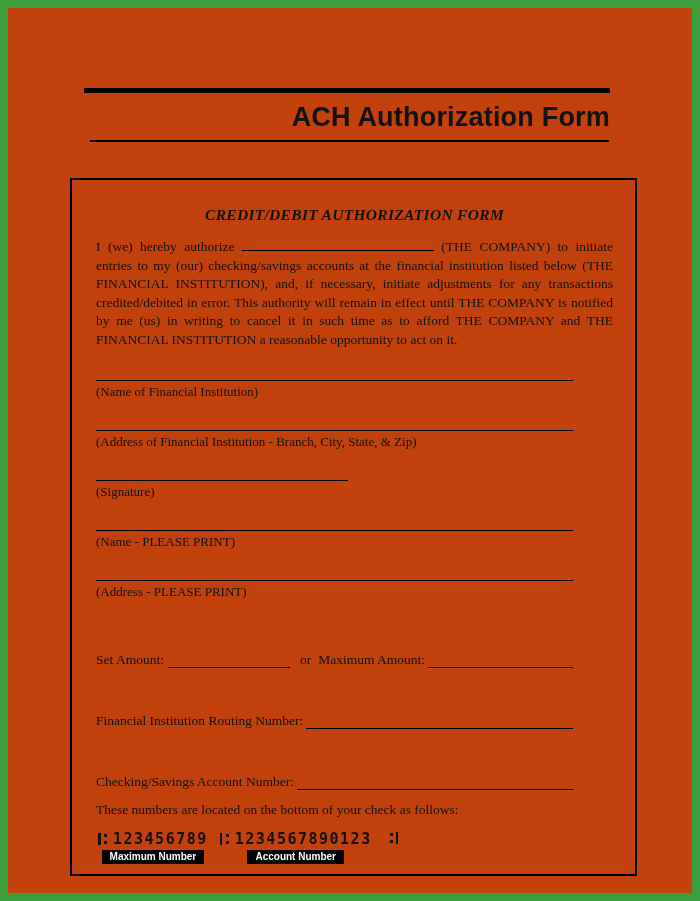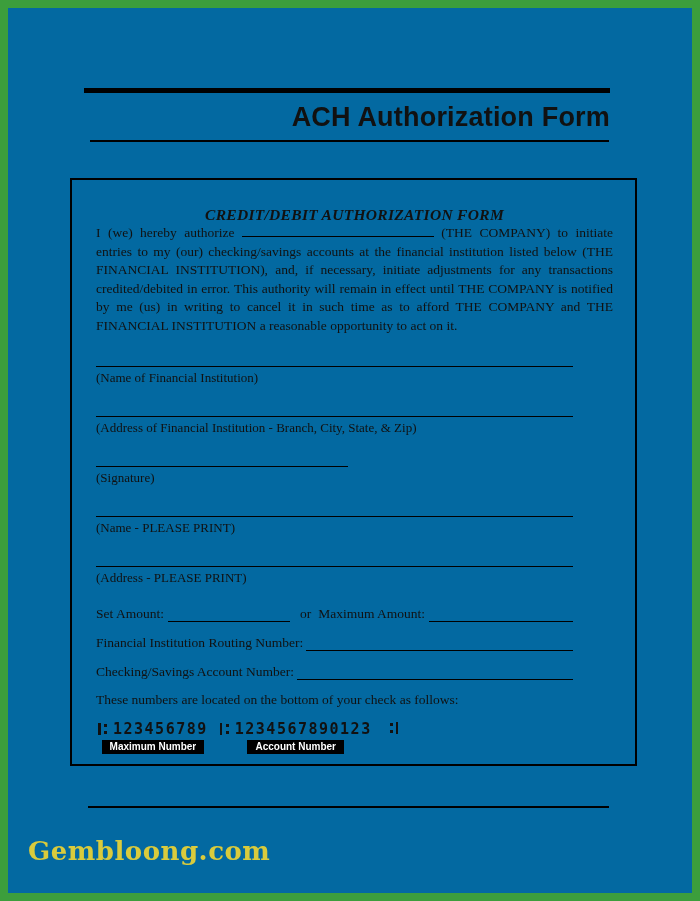--- a/index.html
+++ b/index.html
@@ -6,21 +6,21 @@
   html, body { width: 700px; height: 901px; }
   body { font-family: "Liberation Serif", serif; }
 
   .frame {
     width: 700px; height: 901px;
     background: #3c9e3c;
     padding: 8px;
   }
   .inner {
     width: 100%; height: 100%;
-    background: #0369a1;
+    background: #c2410c;
     overflow: hidden;
   }
 
   
   .rule-thick { height: 5px; background: #000; margin: 80px 82px 0 76px; }
   .doc-title {
     font-family: "Liberation Sans", sans-serif;
     font-weight: bold; font-size: 27px; color: #111;
     text-align: right; margin: 9px 82px 0 0; letter-spacing: 0.2px;
   }
@@ -32,21 +32,21 @@
     margin: 36px 55px 0 62px;
     min-height: 578px;
     padding: 16px 22px 10px 24px;
     color: #111;
   }
   .form-title {
     text-align: center; font-weight: bold; font-style: italic;
     font-size: 15.5px; margin-top: 10px; letter-spacing: 0.3px;
   }
   .intro {
-    font-size: 13.5px; line-height: 18.5px;
+    margin-top: 14px; font-size: 13.5px; line-height: 18.5px;
     text-align: justify;
   }
   .blank-inline {
     display: inline-block; width: 192px; height: 13px;
     border-bottom: 1px solid #000; vertical-align: baseline;
   }
 
   .field { margin-top: 18px; width: 477px; }
   .line { border-bottom: 1px solid #000; height: 14px; }
   .line-full { width: 477px; }
@@ -56,21 +56,21 @@
   .sig-col { width: 252px; }
   .date-col { width: 185px; margin-left: 40px; }
   .sig-col .line, .date-col .line { width: 100%; }
 
   .amount-row, .labeled-line-row {
     display: flex; align-items: flex-end;
     width: 477px; font-size: 13.5px; line-height: 17px;
   }
   .amount-row { margin-top: 20px; }
   .labeled-line-row { margin-top: 12px; }
-  .lbl { white-space: nowrap; }
+  .lbl { white-space: nowrap; margin-top: 32px; }
   .blank { display: inline-block; height: 16px; border-bottom: 1px solid #000; }
   .blank-set { width: 122px; margin-left: 4px; }
   .or-lbl { margin: 0 7px 0 10px; }
   .blank-max { flex: 1; margin-left: 4px; }
   .fill-line { flex: 1; height: 16px; border-bottom: 1px solid #000; margin-left: 3px; }
 
   .check-note { margin-top: 12px; font-size: 13.5px; }
 
   
   .micr-row { display: flex; align-items: flex-start; margin-top: 12px; margin-left: 2px; }

